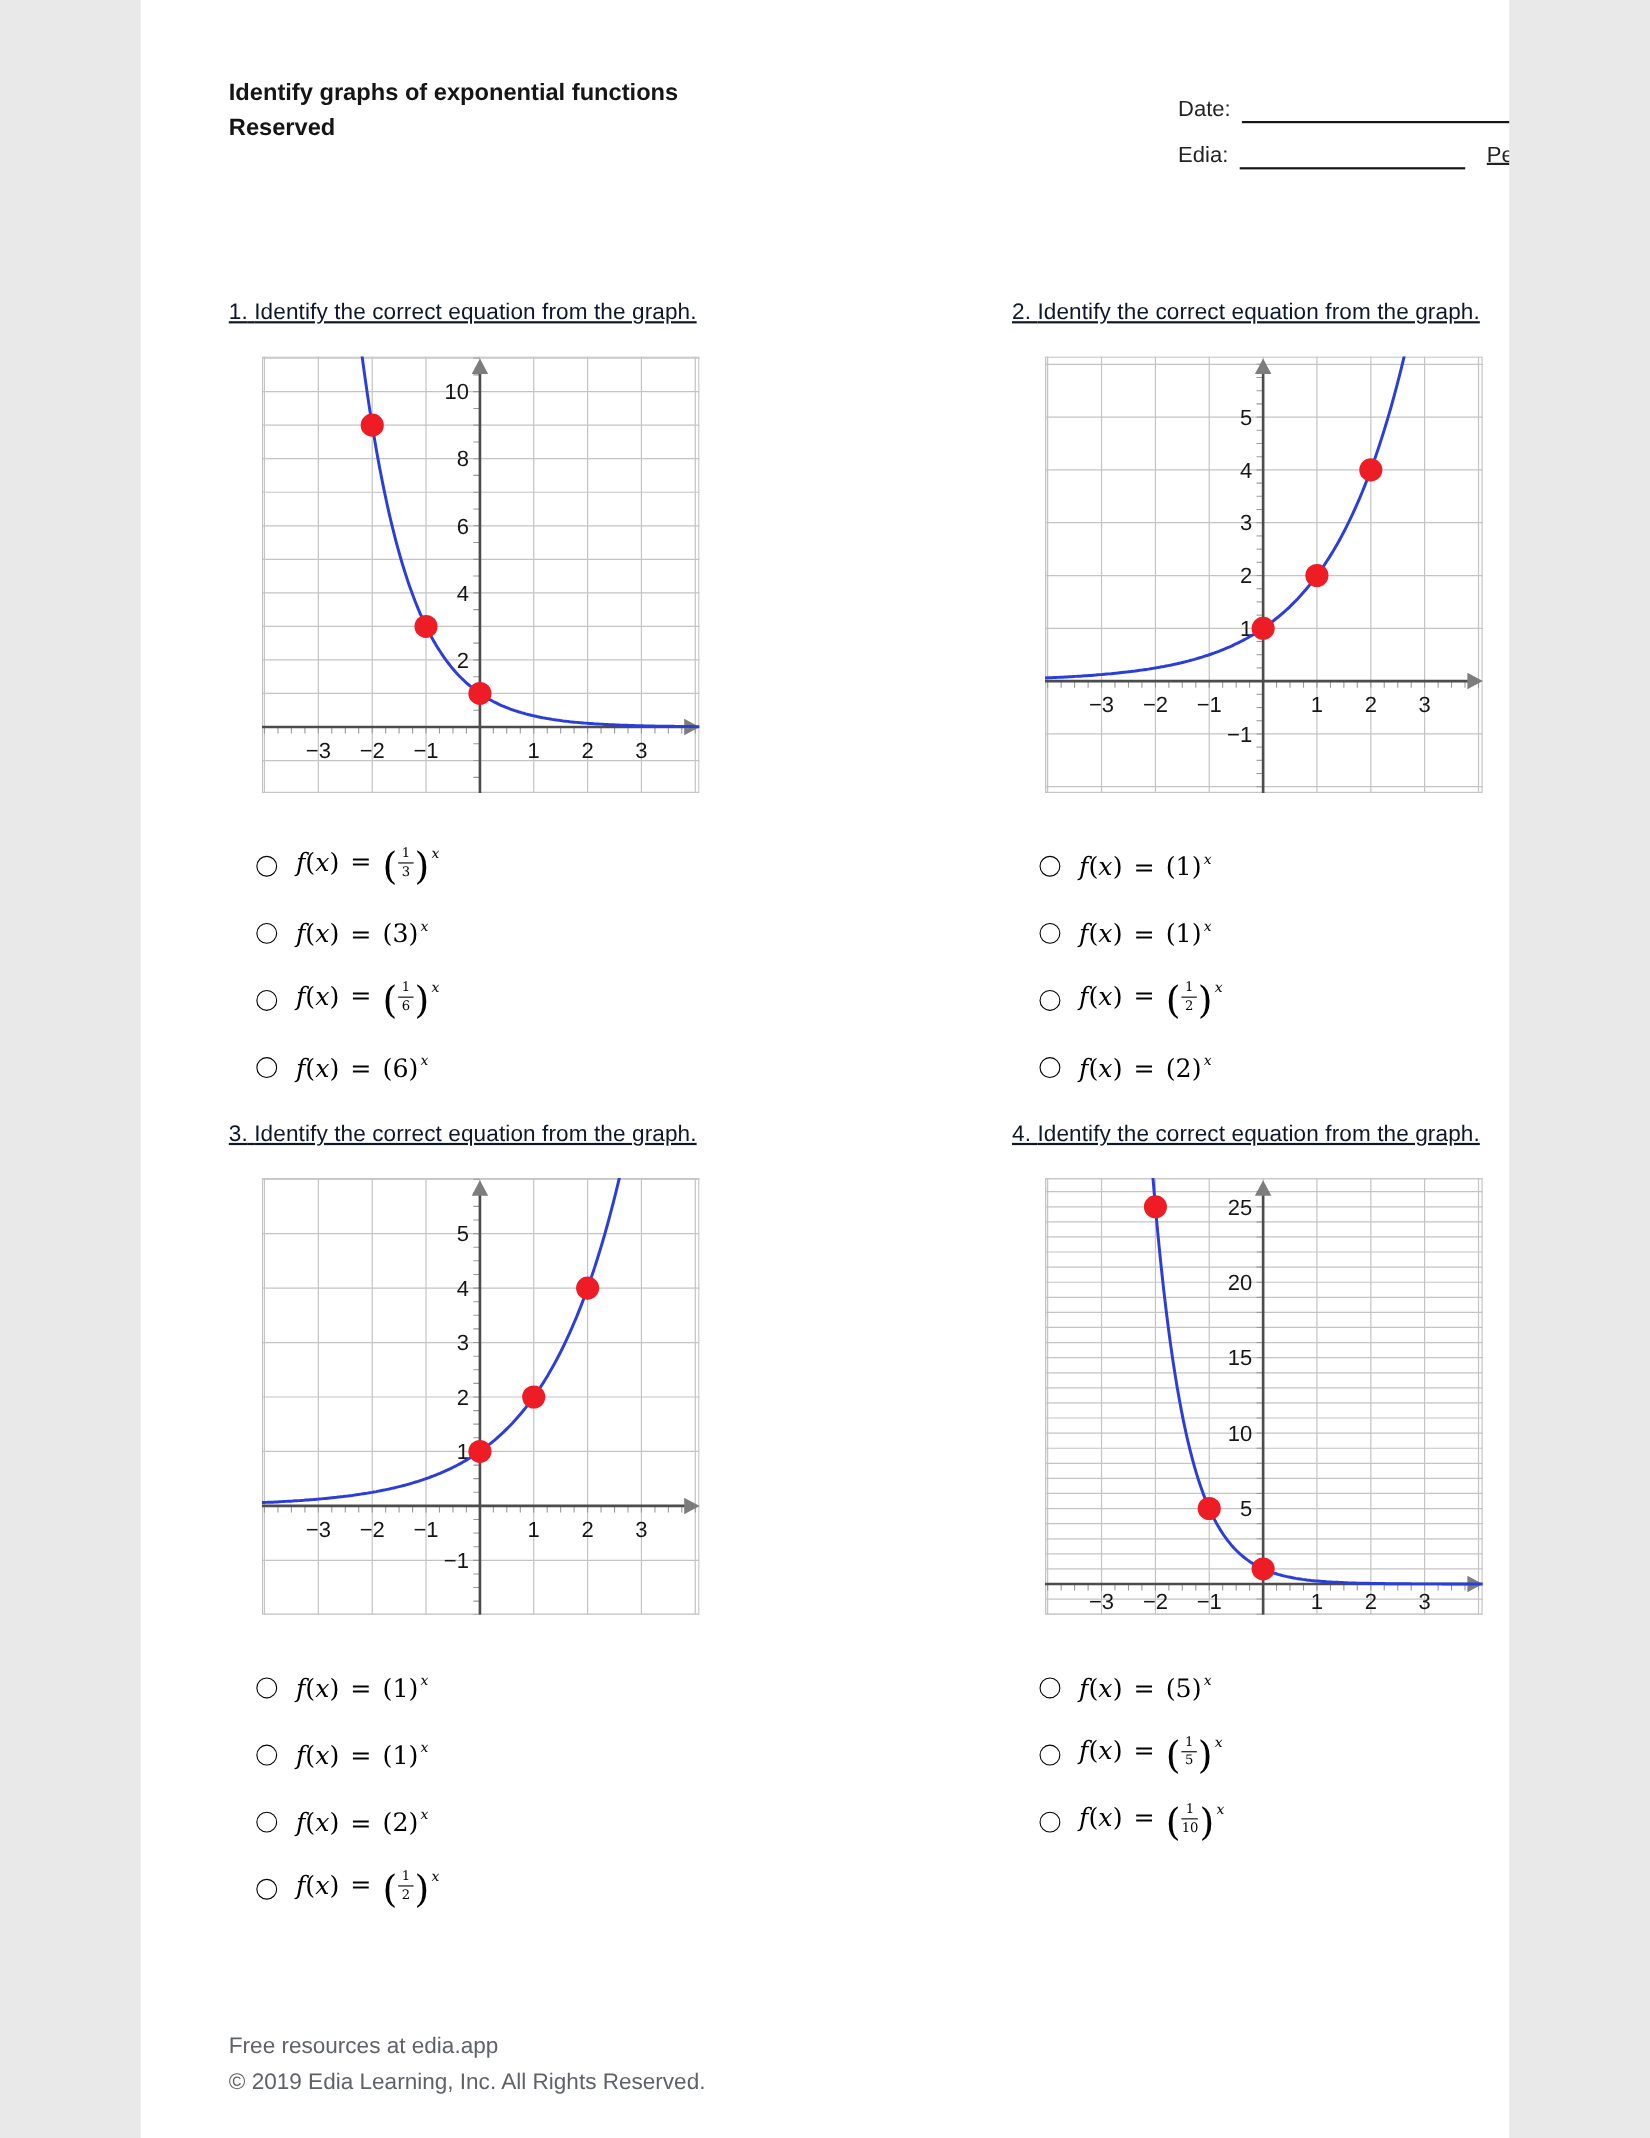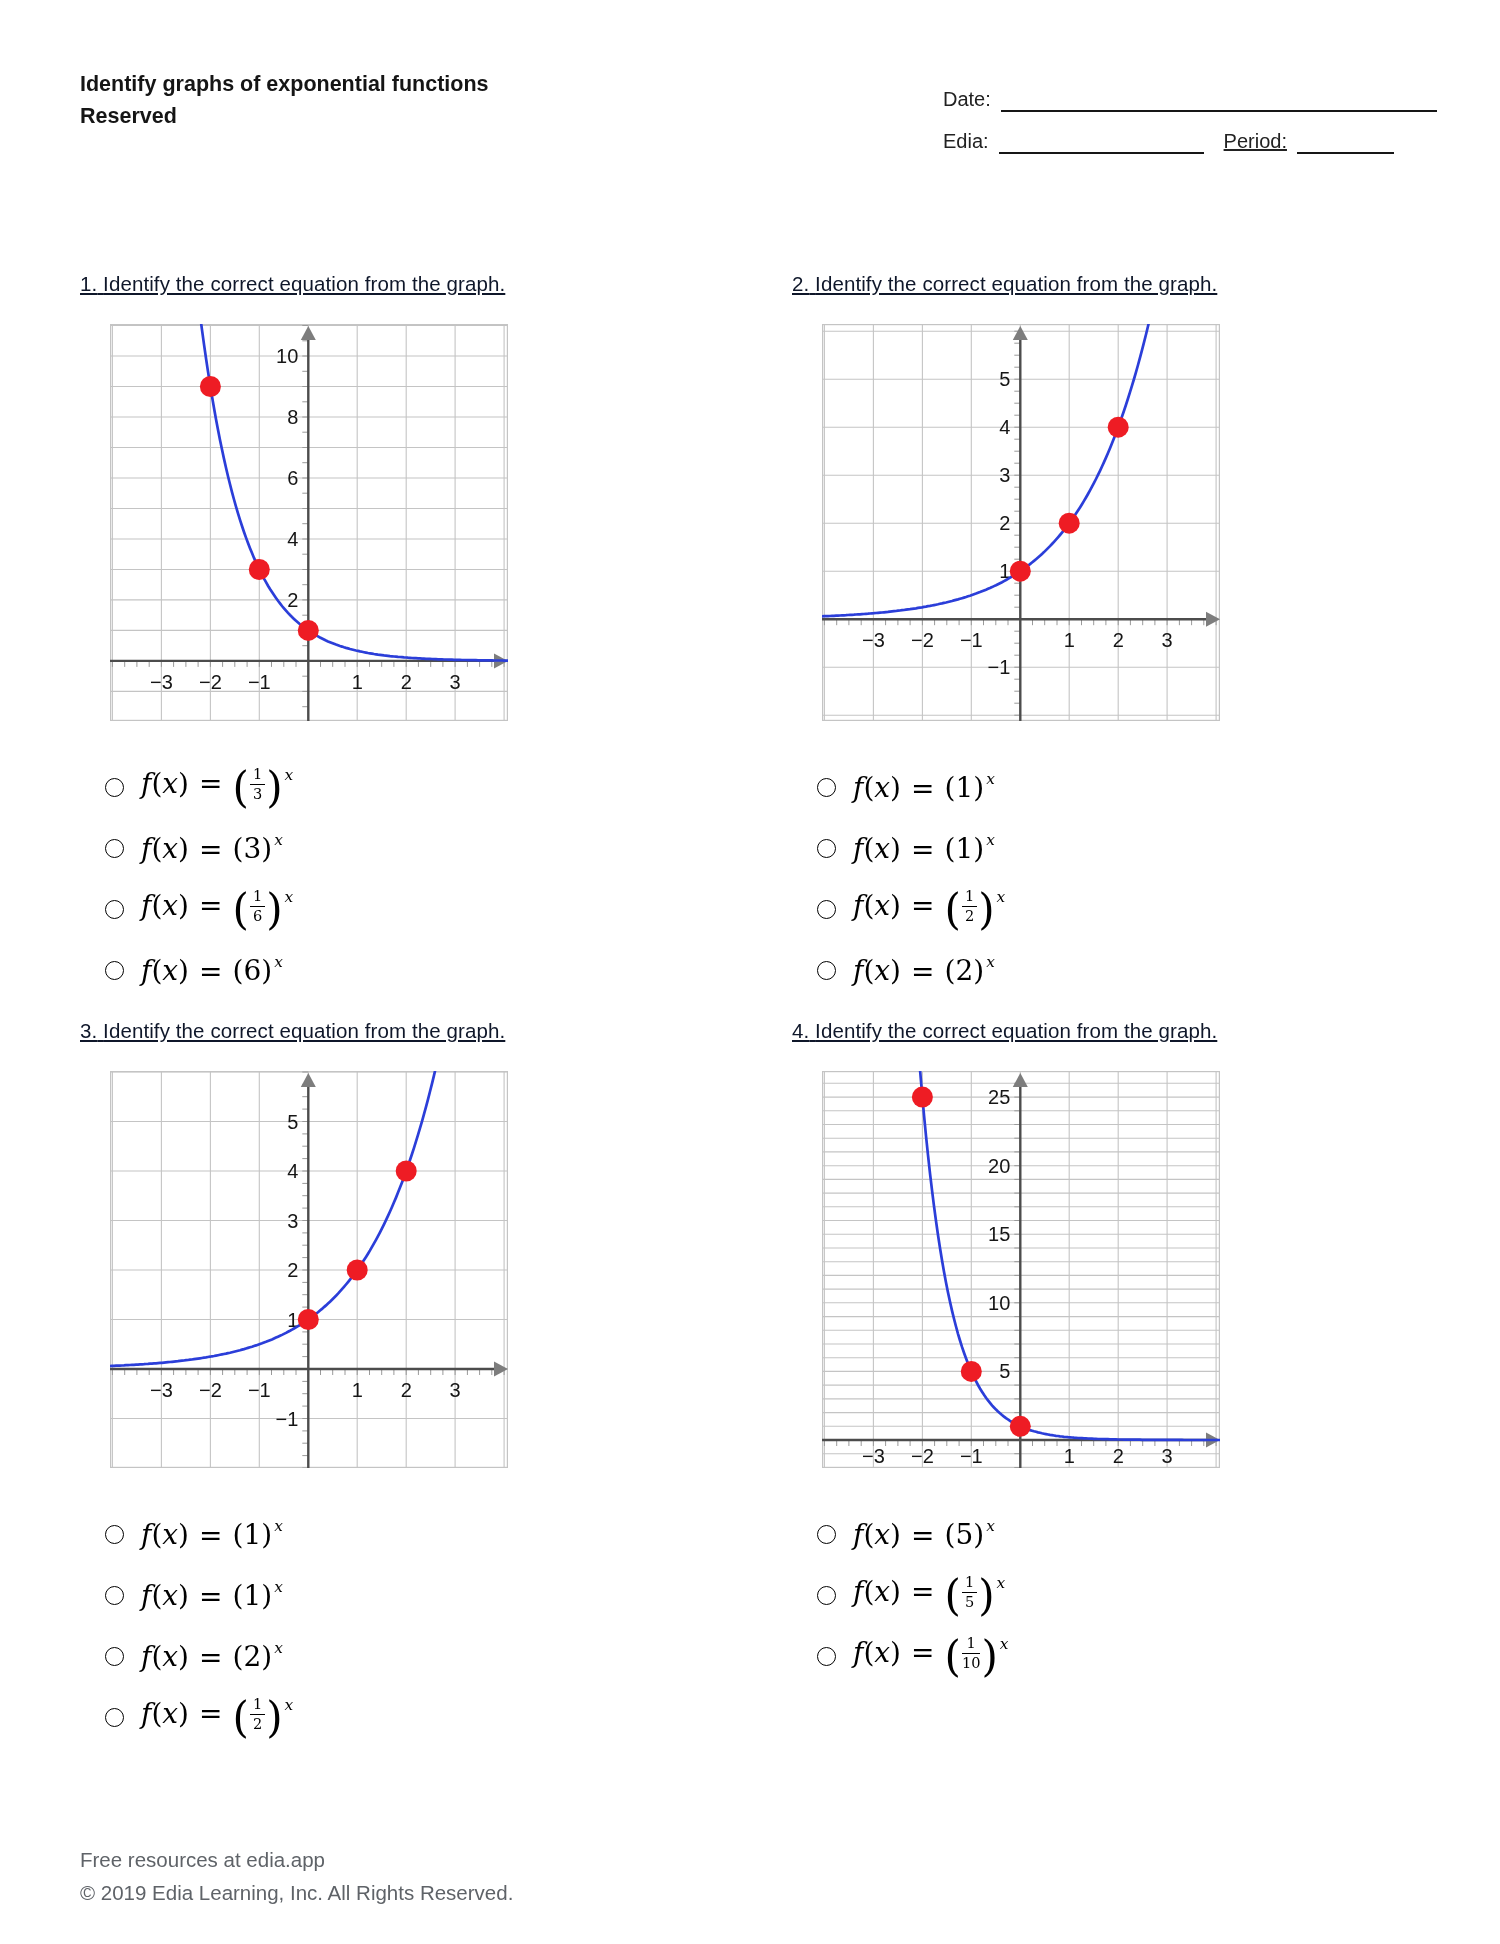--- a/index.html
+++ b/index.html
@@ -1,16 +1,16 @@
 <!DOCTYPE html>
 <html><head>
 <meta charset="utf-8">
 <style>
   html,body{margin:0;padding:0;background:#e9e9e9;}
-  .page{position:relative;width:1500px;height:1944px;background:#ffffff;margin:0 auto;
+  .page{position:relative;width:1244px;height:1944px;background:#ffffff;margin:0 auto;
         font-family:"Liberation Sans",sans-serif;overflow:hidden;}
 
   
   .titleblock{position:absolute;left:80px;top:68px;}
   .title{font-size:21.5px;font-weight:bold;color:#151515;line-height:32px;}
   .fields{position:absolute;left:943px;top:88px;width:494px;font-size:20px;color:#222;}
   .frow{display:flex;align-items:flex-end;margin-bottom:18px;}
   .flabel{margin-right:10px;padding-bottom:1px;white-space:nowrap;}
   .fline{border-bottom:2px solid #161616;height:20px;}
   .name-line{flex:1;}
@@ -31,21 +31,21 @@
   svg.graph .ar{fill:#7d7d7d;}
   svg.graph .cv{fill:none;stroke-width:2.7;}
   svg.graph .xl{font:20px "Liberation Sans",sans-serif;fill:#161616;text-anchor:middle;}
   svg.graph .yl{font:20px "Liberation Sans",sans-serif;fill:#161616;text-anchor:end;}
 
   
   ul.options{list-style:none;margin:36px 0 0 25px;padding:0;}
   li.option{display:flex;align-items:center;height:61px;}
   .radio{width:19px;height:19px;border:1.8px solid #000;border-radius:50%;
          margin-right:17px;flex:none;background:#fff;box-sizing:border-box;}
-  .math{font-family:"DejaVu Serif",serif;font-size:28px;color:#000;white-space:nowrap;}
+  .math{font-family:"DejaVu Serif",serif;font-size:23px;color:#000;white-space:nowrap;}
   .math .mi{font-style:italic;}
   .math .eq{margin:0 10px;}
   .math .pbig{font-size:1.5em;vertical-align:-0.22em;font-weight:normal;}
   .math .frac{display:inline-block;text-align:center;vertical-align:-0.42em;
               font-size:0.52em;line-height:1.15;margin:0 1px;}
   .math .fnum{display:block;border-bottom:1.4px solid #000;padding:0 3px 1px;}
   .math .fden{display:block;padding-top:1px;}
   .math .sup{font-size:0.55em;vertical-align:0.85em;margin-left:2px;}
 
   

